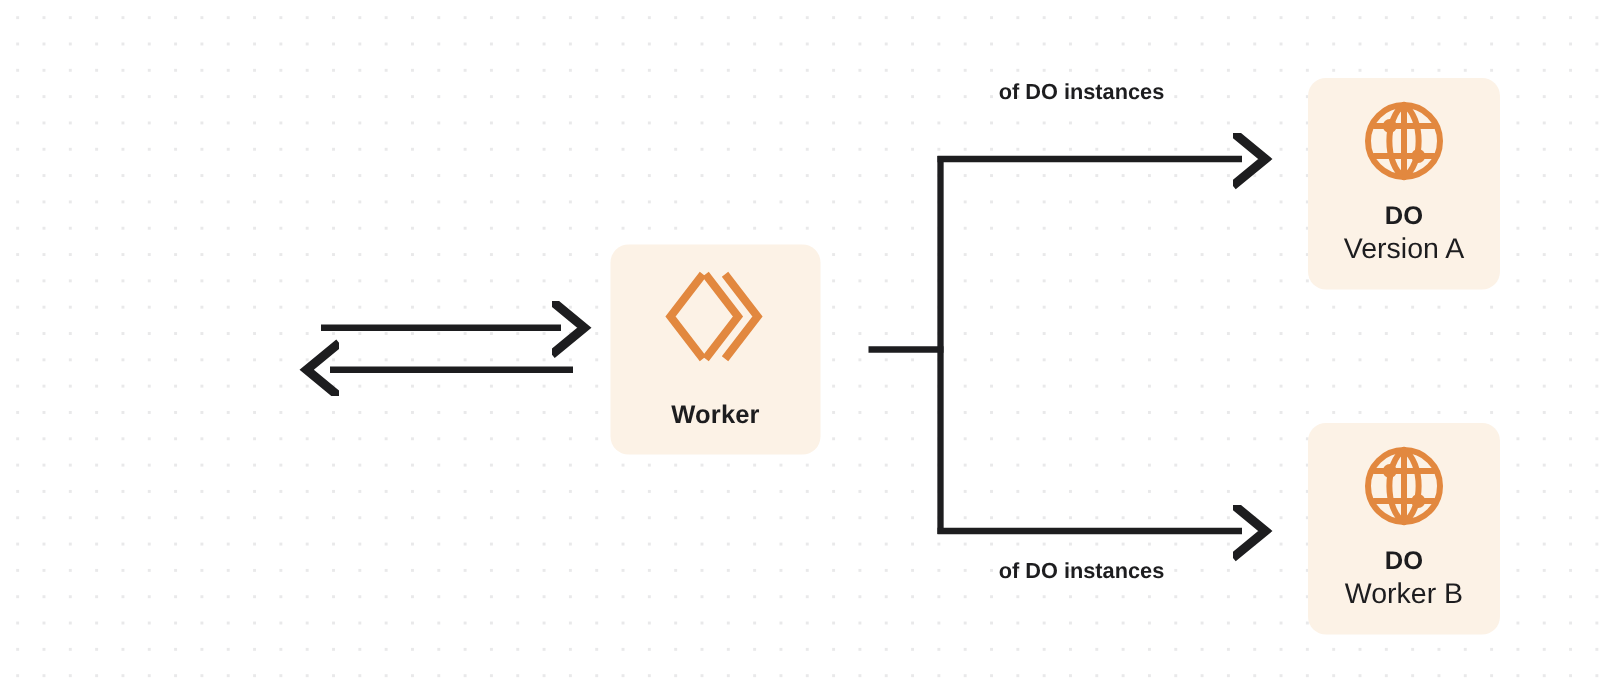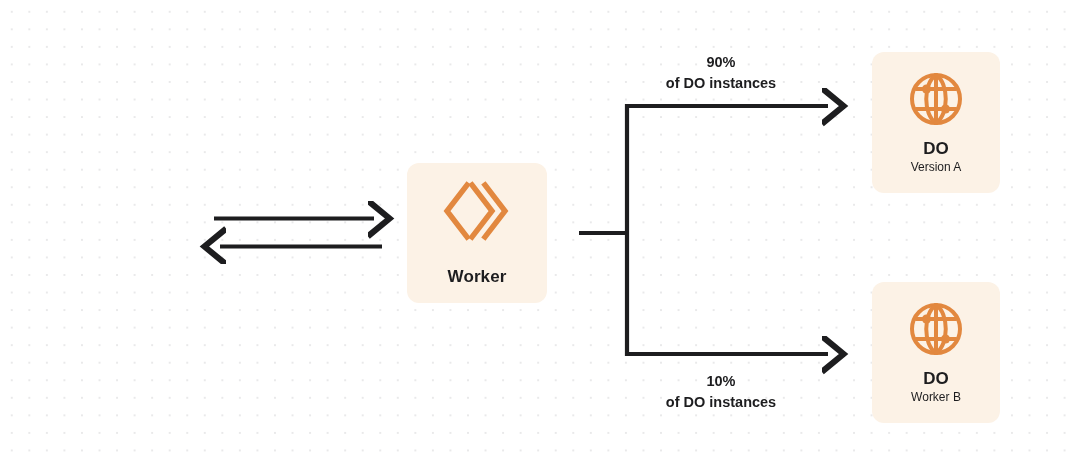--- a/index.html
+++ b/index.html
@@ -56,21 +56,21 @@
     font-size: 17px;
     font-weight: bold;
     color: #1d1d1f;
     letter-spacing: 0.1px;
     line-height: 1.15;
   }
   .node-label-client { font-size: 17.5px; }
   .node-label-worker { margin-top: 25px; }
   .node-label-do { margin-top: 12px; font-size: 17px; }
   .node-sublabel {
-    font-size: 12px;
+    font-size: 19px;
     font-weight: normal;
     color: #1d1d1f;
     margin-top: 2px;
     line-height: 1.2;
   }
 
   .icon-worker { width: 70px; height: 62px; display: block; }
   .icon-globe  { width: 56px; height: 56px; display: block; }
 
   
@@ -117,26 +117,24 @@
     <line x1="579" y1="233" x2="629" y2="233" stroke="#1d1d1f" stroke-width="4.2" stroke-linecap="butt"></line>
 
     <line x1="627" y1="104" x2="627" y2="356" stroke="#1d1d1f" stroke-width="4.2" stroke-linecap="butt"></line>
 
     <line x1="625" y1="106" x2="828" y2="106" stroke="#1d1d1f" stroke-width="4.2" marker-end="url(#arrowR)"></line>
 
     <line x1="625" y1="354" x2="828" y2="354" stroke="#1d1d1f" stroke-width="4.2" marker-end="url(#arrowR)"></line>
   </svg>
 
   <div class="edge-label edge-label-top">
-    <div>90%</div>
     <div>of DO instances</div>
   </div>
 
   <div class="edge-label edge-label-bottom">
-    <div>10%</div>
     <div>of DO instances</div>
   </div>
 
 
   <div class="node node-worker">
     <span class="icon-worker">
       <svg viewBox="0 0 70 62" xmlns="http://www.w3.org/2000/svg">
         <g fill="none" stroke="#e2883f" stroke-width="5.4" stroke-linecap="square" stroke-linejoin="miter">
           <polyline points="25,5 5,31 25,57"></polyline>
           <polyline points="30,5 50,31 30,57"></polyline>

